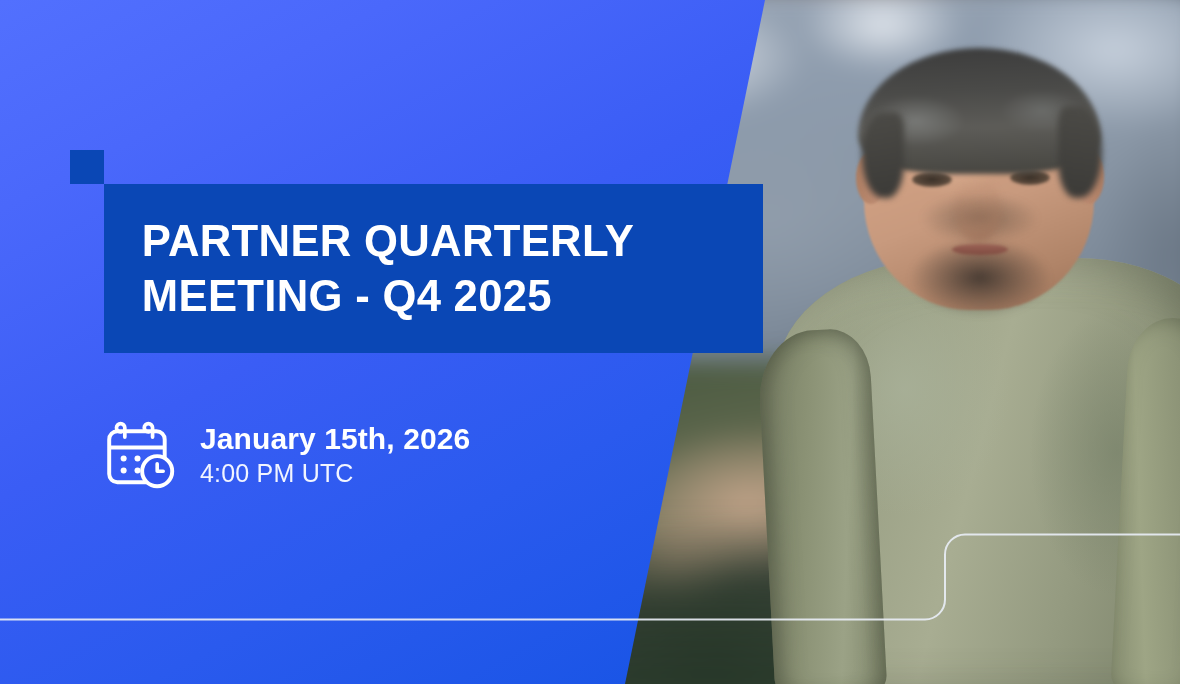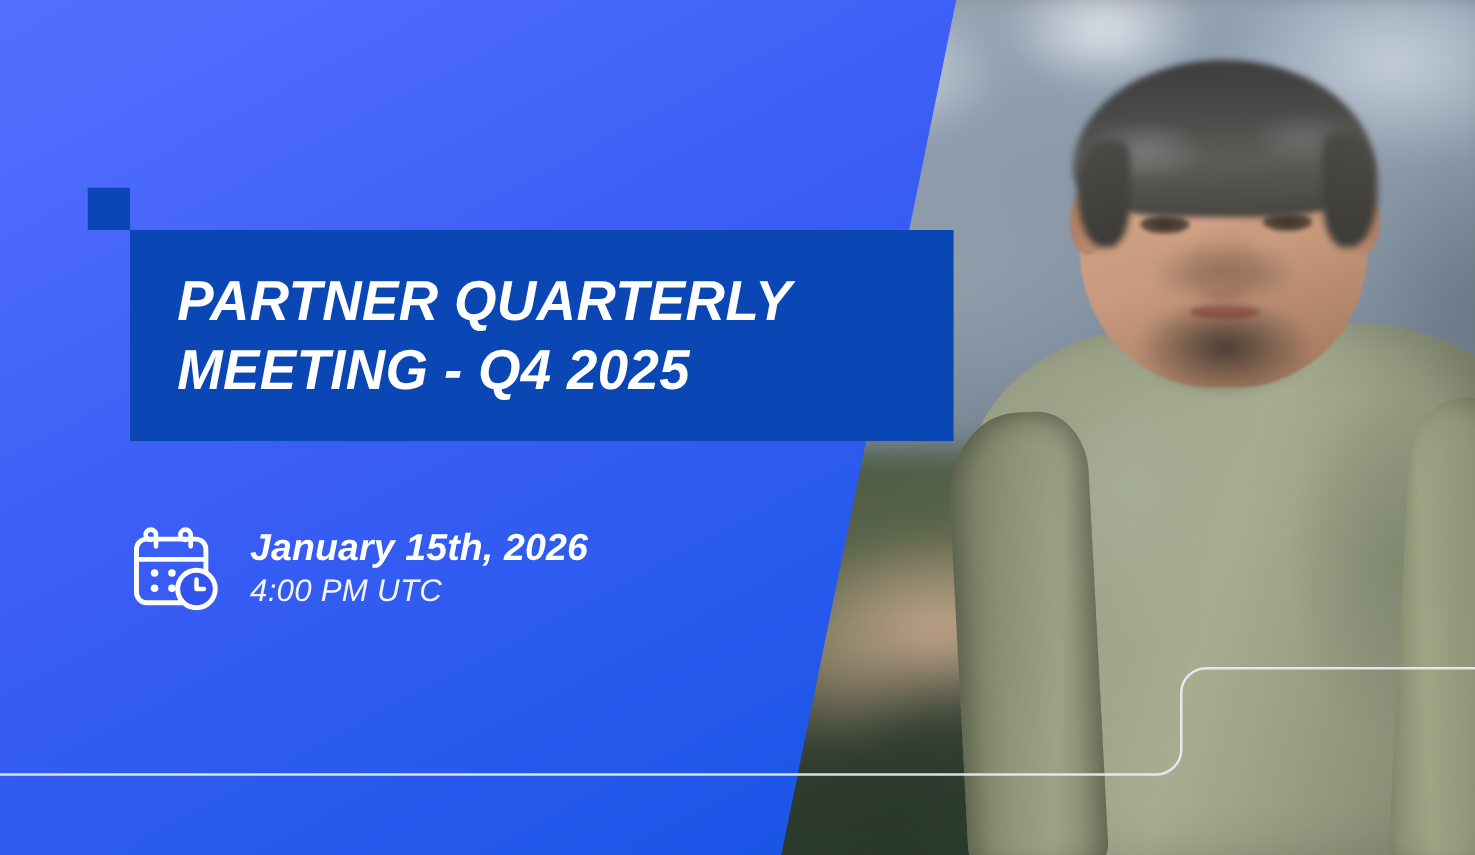--- a/index.html
+++ b/index.html
@@ -8,21 +8,20 @@
     background: #000;
   }
   #banner {
     position: relative;
     width: 1180px;
     height: 684px;
     overflow: hidden;
     font-family: "Liberation Sans", sans-serif;
     background: #2a2f33;
     user-select: none;
-    font-style: italic;
   }
 
   
   .photo-layer {
     position: absolute;
     inset: 0;
     overflow: hidden;
   }
   
   .photo-sky {

